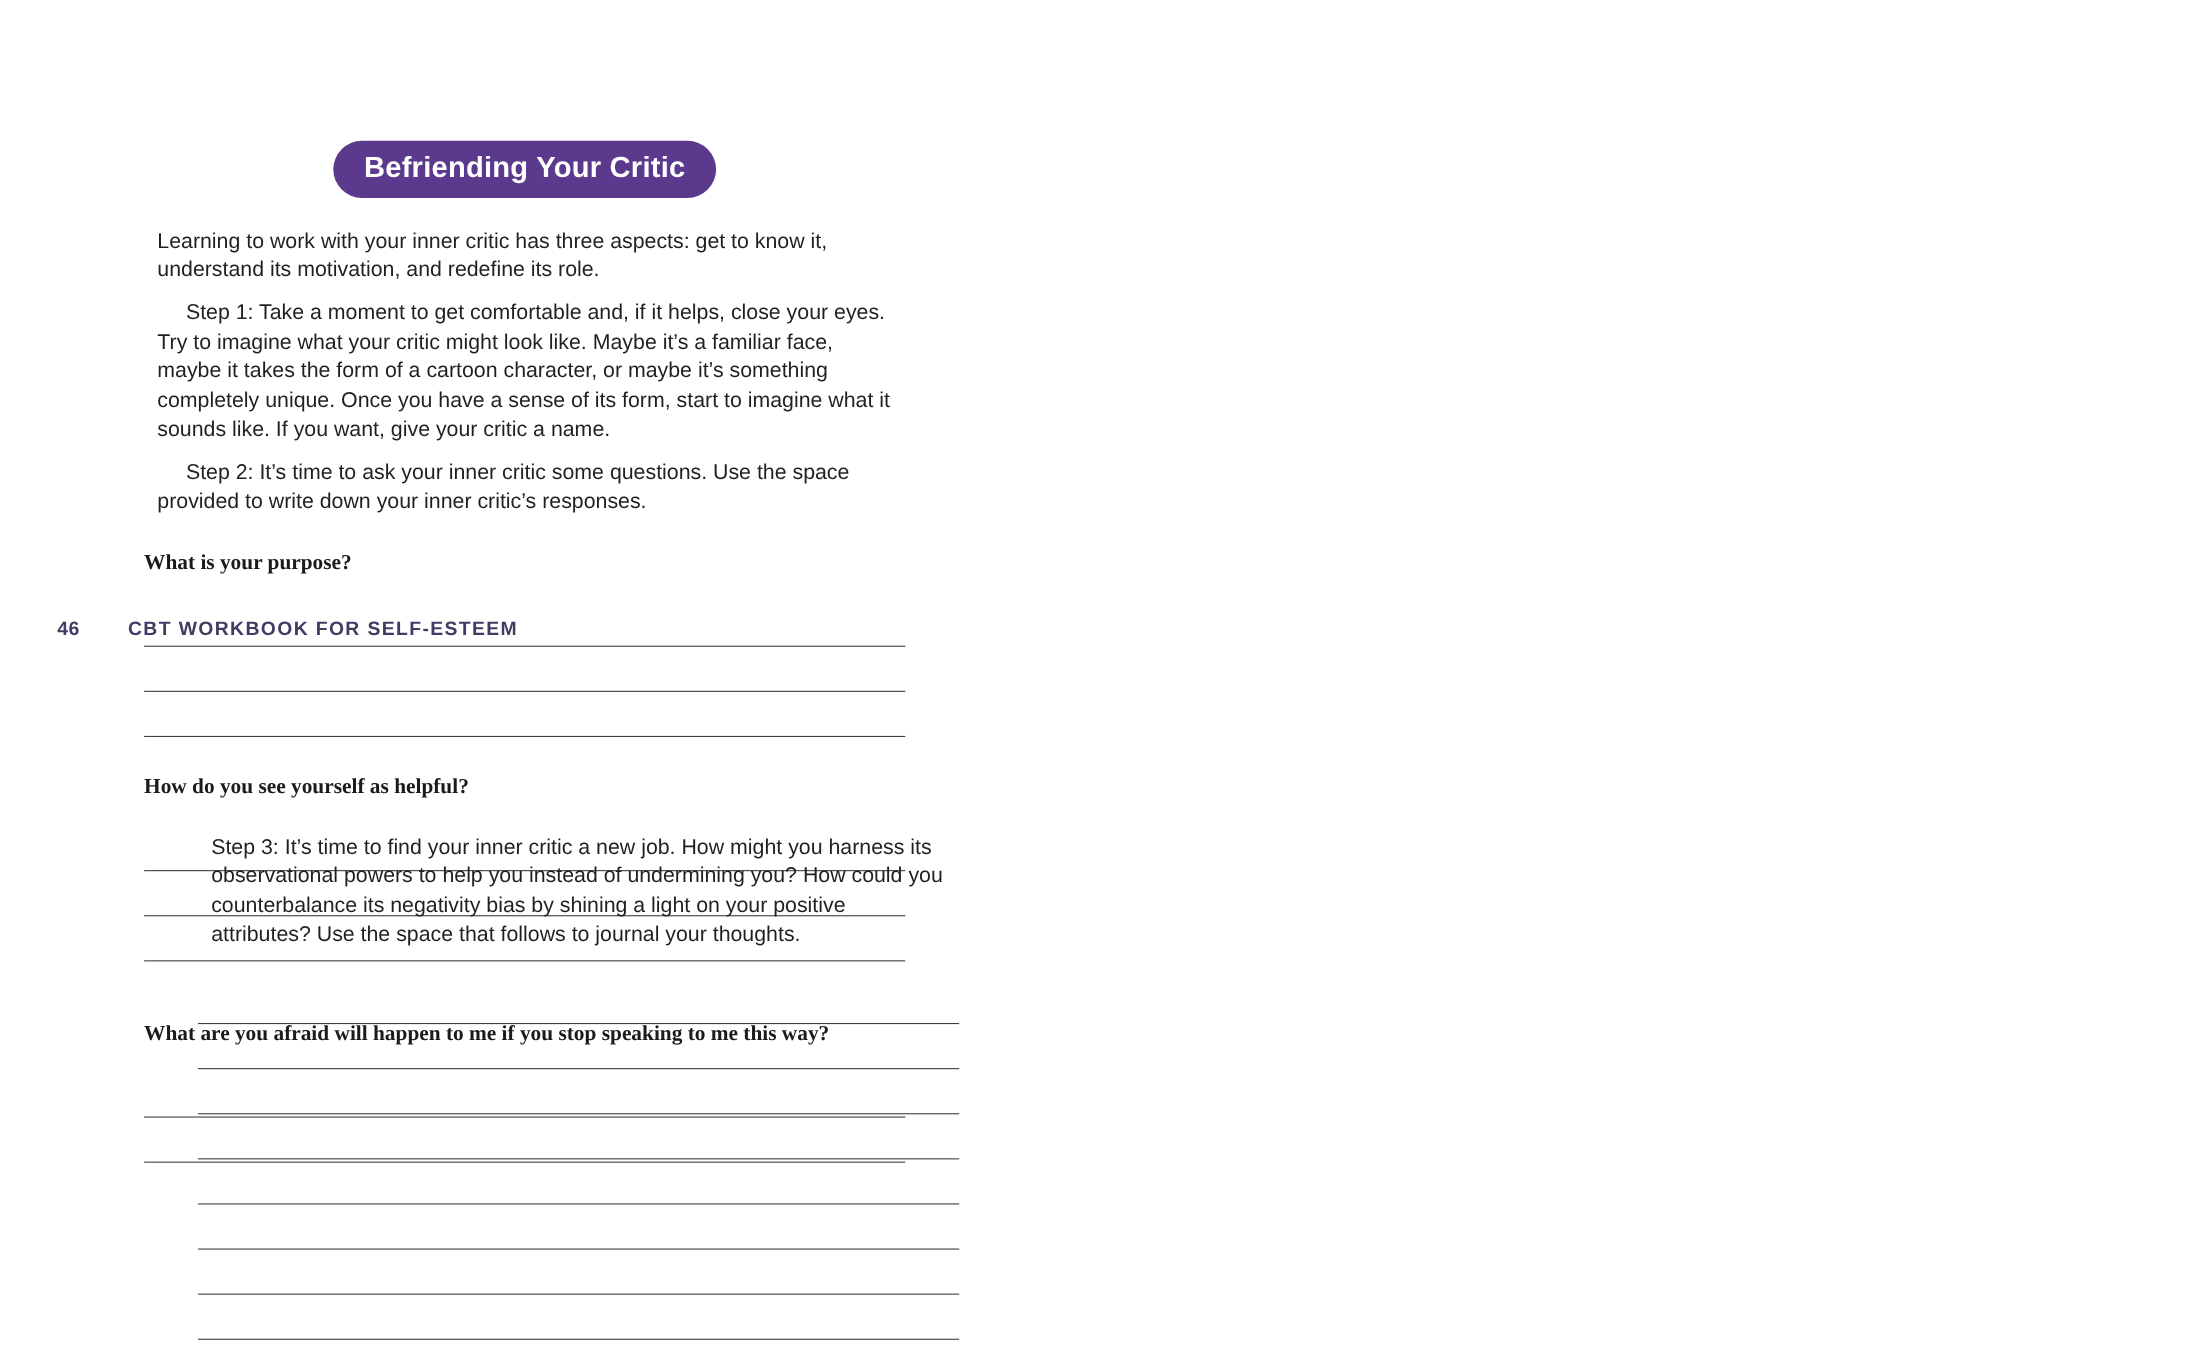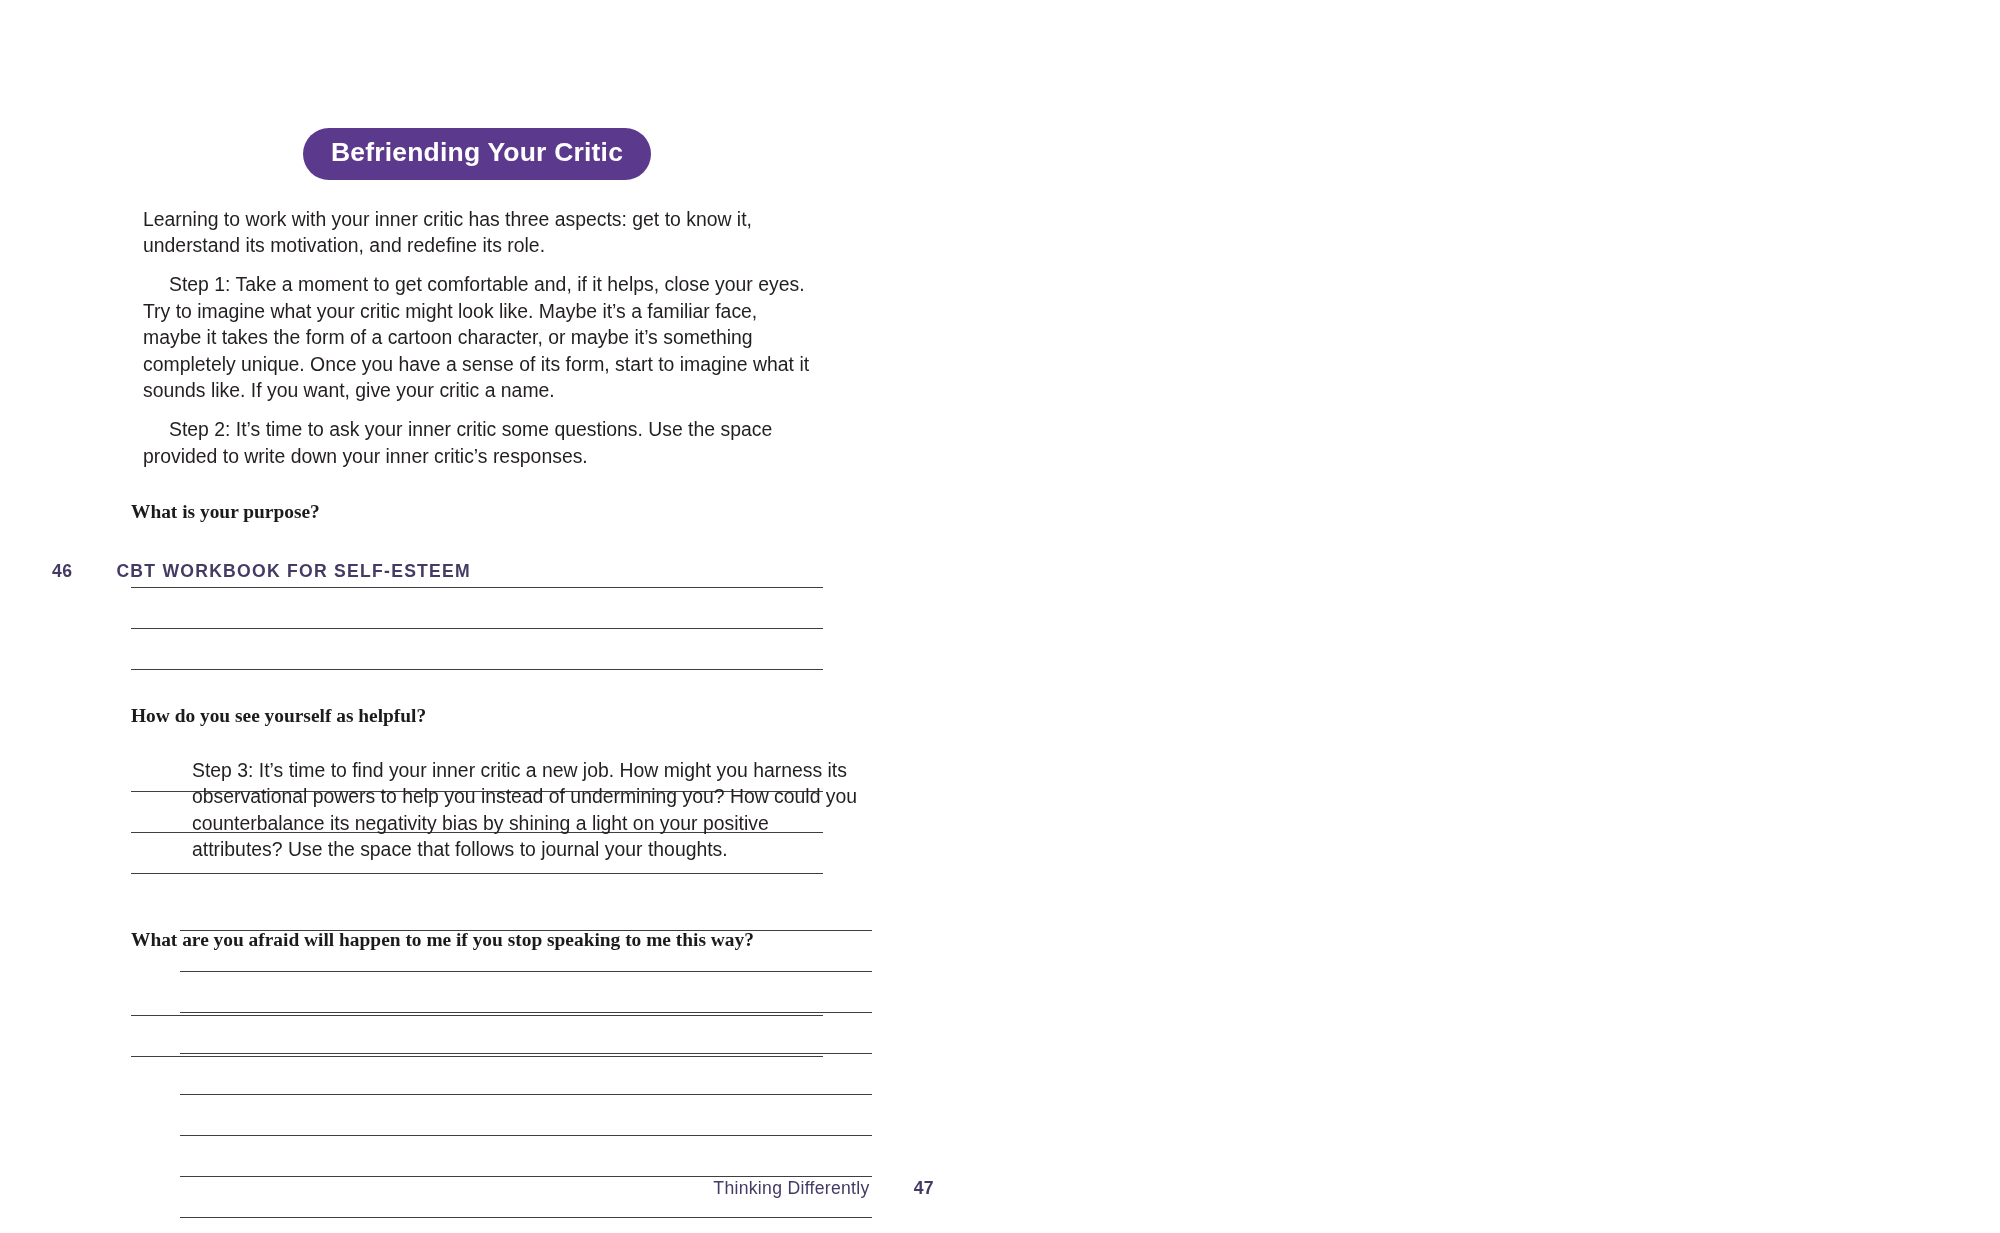--- a/index.html
+++ b/index.html
@@ -212,19 +212,15 @@
           <div class="rule"></div>
           <div class="rule"></div>
           <div class="rule"></div>
           <div class="rule"></div>
           <div class="rule"></div>
           <div class="rule"></div>
         </div>
 
     </div>
 
-    <div class="footer footer-right">
-      <span class="running-head">Thinking Differently</span>
-      <span class="folio">47</span>
-    </div>
   </div>
 
 </div>
 
 </body></html>

